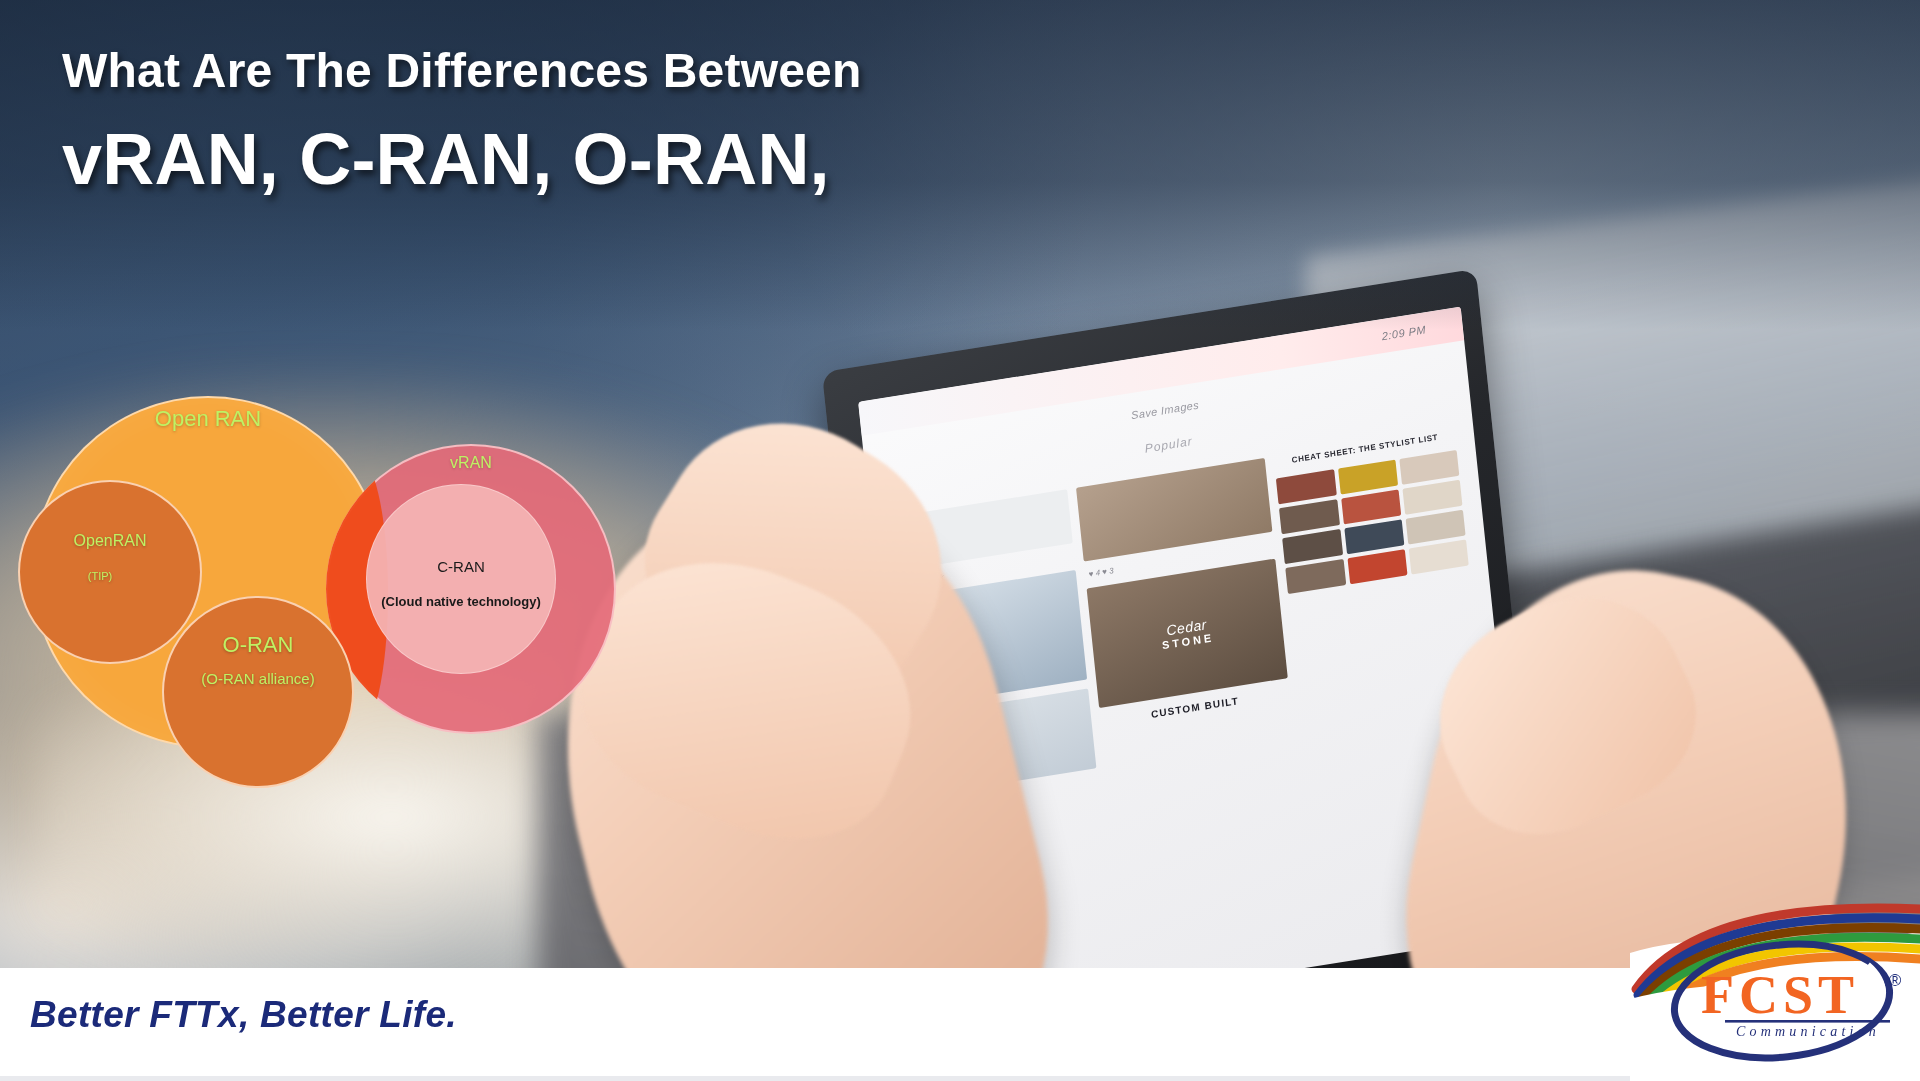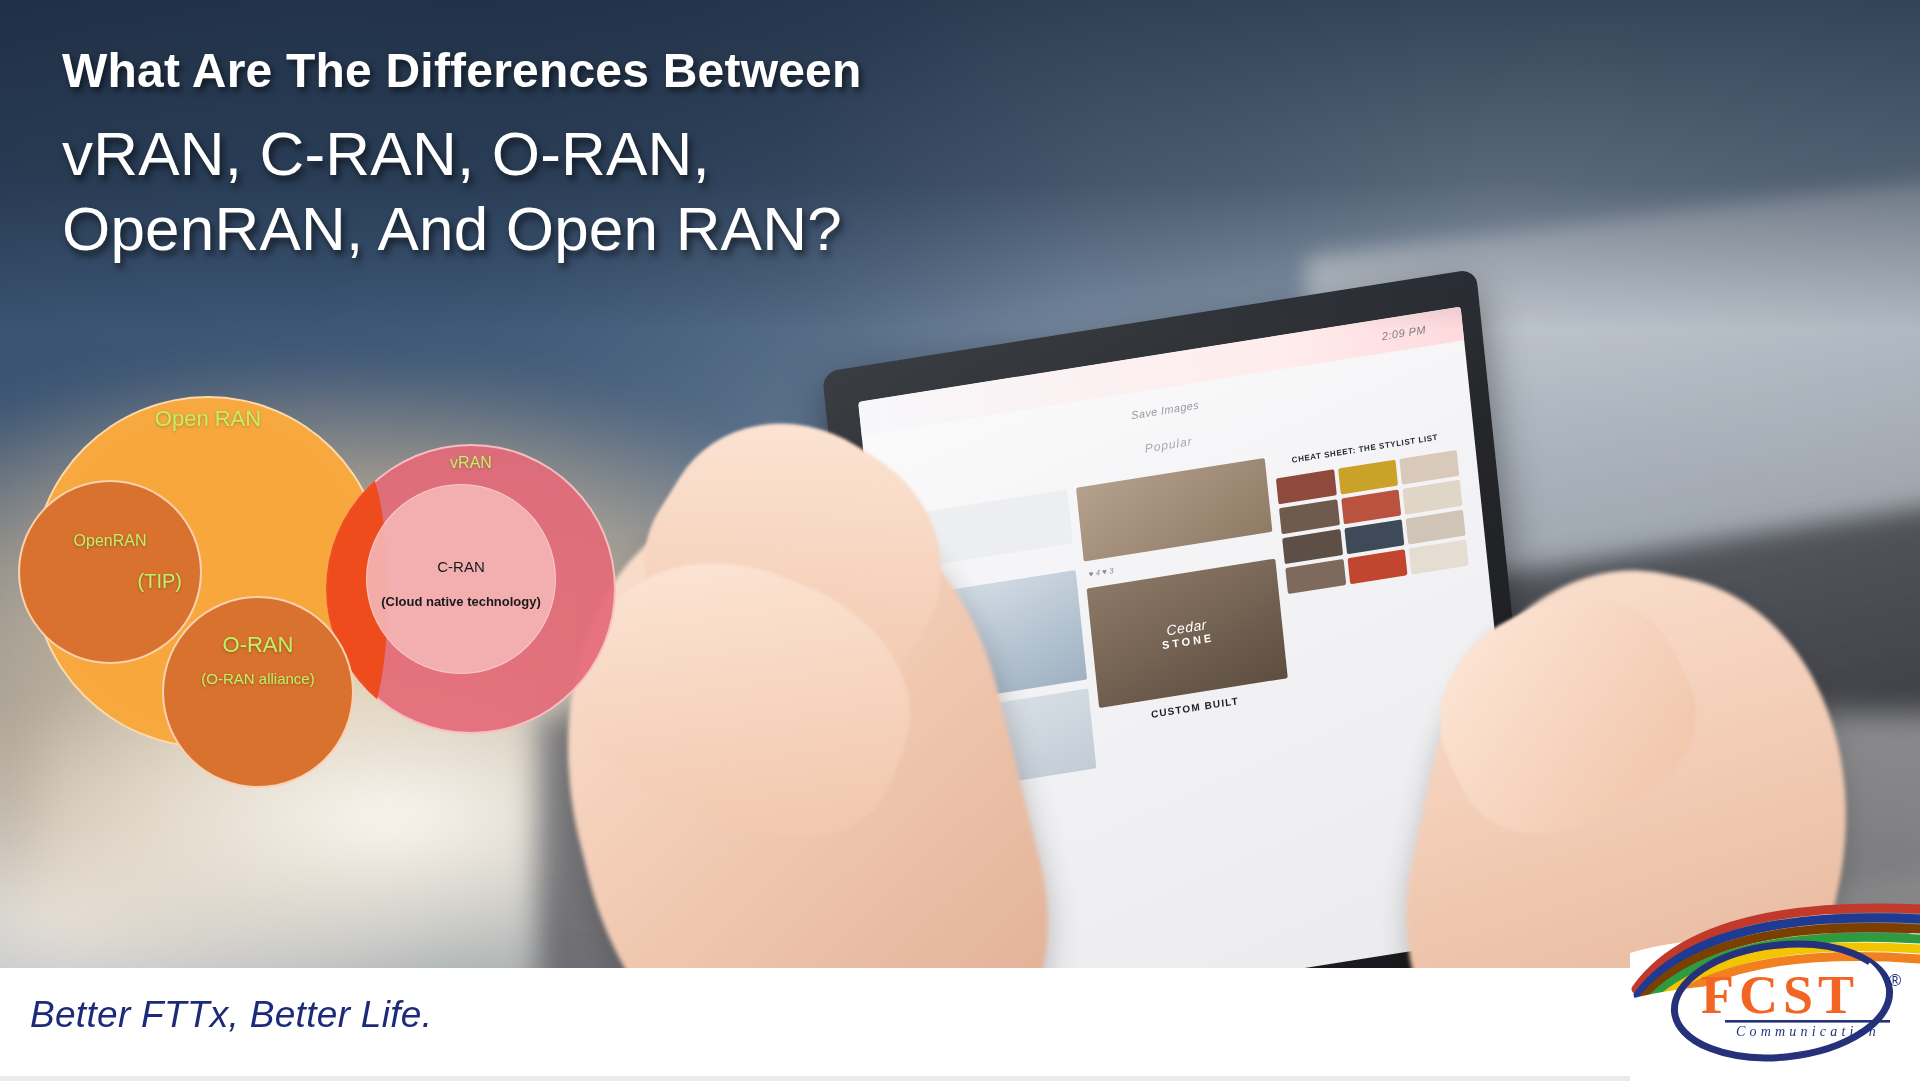--- a/index.html
+++ b/index.html
@@ -110,21 +110,21 @@
     background:linear-gradient(180deg, rgba(18,30,48,.62) 0%, rgba(24,38,58,.50) 55%, rgba(40,54,74,.0) 100%);
   }
   .title-block{ position:absolute; left:62px; top:44px; width:1180px; }
   .title-line1{
     font-size:48px; font-weight:bold; color:#ffffff; letter-spacing:.2px;
     text-shadow:3px 4px 6px rgba(0,0,0,.55); line-height:1.12;
     white-space:nowrap;
   }
   .title-line2{
     margin-top:18px;
-    font-size:62px; font-weight:normal; color:#ffffff; letter-spacing:.2px;
+    font-size:72px; font-weight:bold; color:#ffffff; letter-spacing:.2px;
     text-shadow:3px 5px 7px rgba(0,0,0,.6); line-height:1.22;
   }
   .title-line2 .ln{ display:block; }
 
   
   .venn{ position:absolute; left:8px; top:388px; width:640px; height:480px; }
   .circle{ position:absolute; border-radius:50%; }
 
   .c-openran-outer{
     left:24px; top:8px; width:352px; height:352px;
@@ -162,39 +162,39 @@
     border:1px solid rgba(255,230,230,.5);
   }
 
   .lbl{ position:absolute; text-align:center; color:#bef264; }
   .lbl-openran-outer{ left:24px; top:18px; width:352px; font-size:22px;
     text-shadow:0 1px 3px rgba(0,0,0,.25); }
   .lbl-vran{ left:318px; top:66px; width:290px; font-size:16px;
     text-shadow:0 1px 3px rgba(0,0,0,.22); }
   .lbl-openran{ left:10px; top:144px; width:184px; font-size:16px;
     text-shadow:0 1px 3px rgba(0,0,0,.3); }
-  .lbl-openran-sub{ left:10px; top:182px; width:164px; font-size:20px;
-    text-shadow:0 1px 3px rgba(0,0,0,.3);text-align:right; }
+  .lbl-openran-sub{ left:10px; top:182px; width:164px; font-size:11px;
+    text-shadow:0 1px 3px rgba(0,0,0,.3); }
   .lbl-oran{ left:154px; top:244px; width:192px; font-size:22px;
     text-shadow:0 1px 3px rgba(0,0,0,.3); }
   .lbl-oran-sub{ left:154px; top:282px; width:192px; font-size:15px;
     text-shadow:0 1px 3px rgba(0,0,0,.3); }
   .lbl-cran{ left:358px; top:170px; width:190px; font-size:15px; color:#1a1a1a;
     text-shadow:none; }
   .lbl-cran-sub{ left:348px; top:206px; width:210px; font-size:13px; color:#1a1a1a;
     font-weight:bold; text-shadow:none; }
 
   
   .bottom-bar{
     position:absolute; left:0; bottom:0; width:100%; height:113px;
     background:#ffffff;
   }
   .tagline{
     position:absolute; left:30px; top:26px;
-    font-size:37px; font-style:italic; font-weight:normal;
+    font-size:37px; font-style:italic; font-weight:bold;
     color:#1b2a79; letter-spacing:.3px;
   }
   .barline{ position:absolute; left:0; bottom:0; width:100%; height:5px; background:#e9eaee;}
 
   
   .logo{ position:absolute; right:0px; bottom:0px; width:290px; height:200px; }
   .logo svg{ display:block; }
 </style>
 </head>
 <body>
@@ -261,21 +261,20 @@
   <div class="hand hand-r"></div>
   <div class="finger fr1"></div>
 </div>
 
 <div class="top-scrim"></div>
 
 <div class="title-block">
   <div class="title-line1">What Are The Differences Between</div>
   <div class="title-line2">
     <span class="ln">vRAN, C-RAN, O-RAN,</span>
-    <span class="ln">OpenRAN, And Open RAN?</span>
   </div>
 </div>
 
 <div class="venn">
   <div class="circle c-openran-outer"></div>
   <div class="circle c-vran"></div>
   <div class="overlap"></div>
   <div class="circle c-openran-inner"></div>
   <div class="circle c-oran"></div>
   <div class="circle c-cran"></div>

